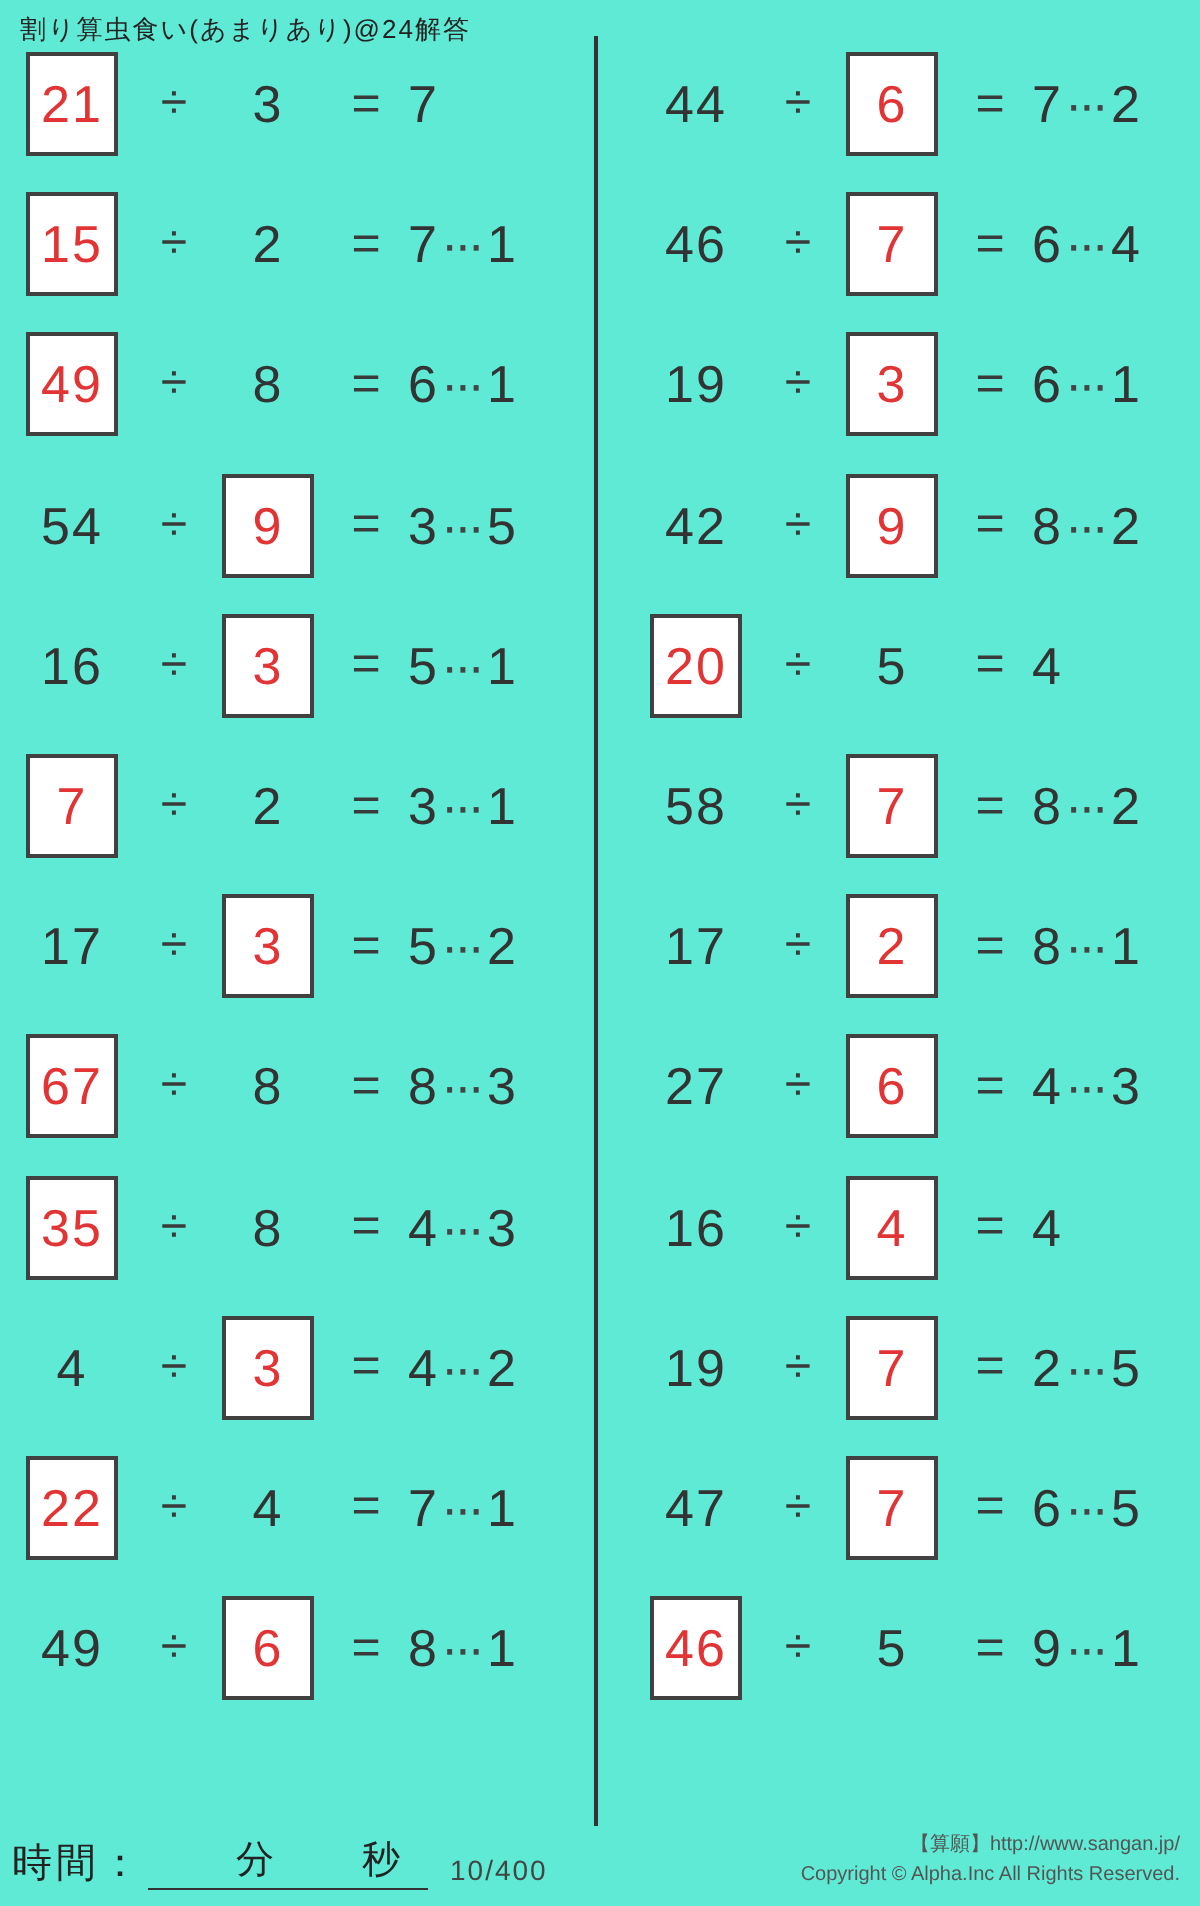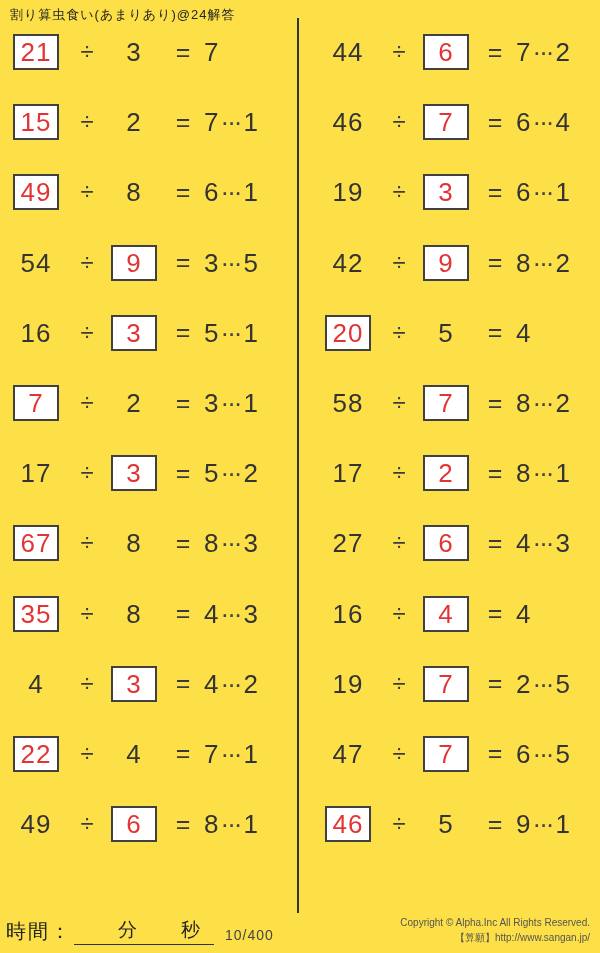--- a/index.html
+++ b/index.html
@@ -6,21 +6,21 @@
     margin: 0;
     padding: 0;
     background: #ffffff;
     font-family: "Liberation Sans", sans-serif;
     color: #333;
   }
   .page {
     position: relative;
     width: 600px;
     height: 953px;
-    background: #fde047;
+    background: #5eead4;
     overflow: hidden;
   }
   .title {
     position: absolute;
     left: 10px;
     top: 6px;
     font-size: 13px;
     color: #222;
     letter-spacing: 1px;
   }
@@ -57,21 +57,21 @@
   }
   .slot { display: flex; justify-content: center; align-items: center; }
   .s1 { width: 64px; }
   .s2 { width: 56px; }
   .sign { width: 38px; text-align: center; font-size: 24px; color: #3a3a3a; }
   .sign.eq { width: 42px; font-size: 25px; }
   .num { line-height: 1; letter-spacing: 1px; }
   .answer-box {
     box-sizing: border-box;
     min-width: 46px;
-    height: 36px;
+    height: 52px;
     border: 2px solid #414141;
     background: #fff;
     display: flex;
     align-items: center;
     justify-content: center;
     color: var(--red, #e23434);
     padding: 0 4px;
   }
   .result { display: flex; align-items: center; }
   .dots {
@@ -494,17 +494,17 @@
       <span class="time-blanks">
           <span class="gap"></span>
           <span>分</span>
           <span class="gap"></span>
           <span>秒</span>
           <span class="gap2"></span>
         </span>
       <span class="page-indicator">10/400</span>
     </div>
     <div class="copyright">
+      <div>【算願】http://www.sangan.jp/</div>
       <div>Copyright © Alpha.Inc All Rights Reserved.</div>
-      <div>【算願】http://www.sangan.jp/</div>
     </div>
   </div>
 </div>
 
 </body></html>

